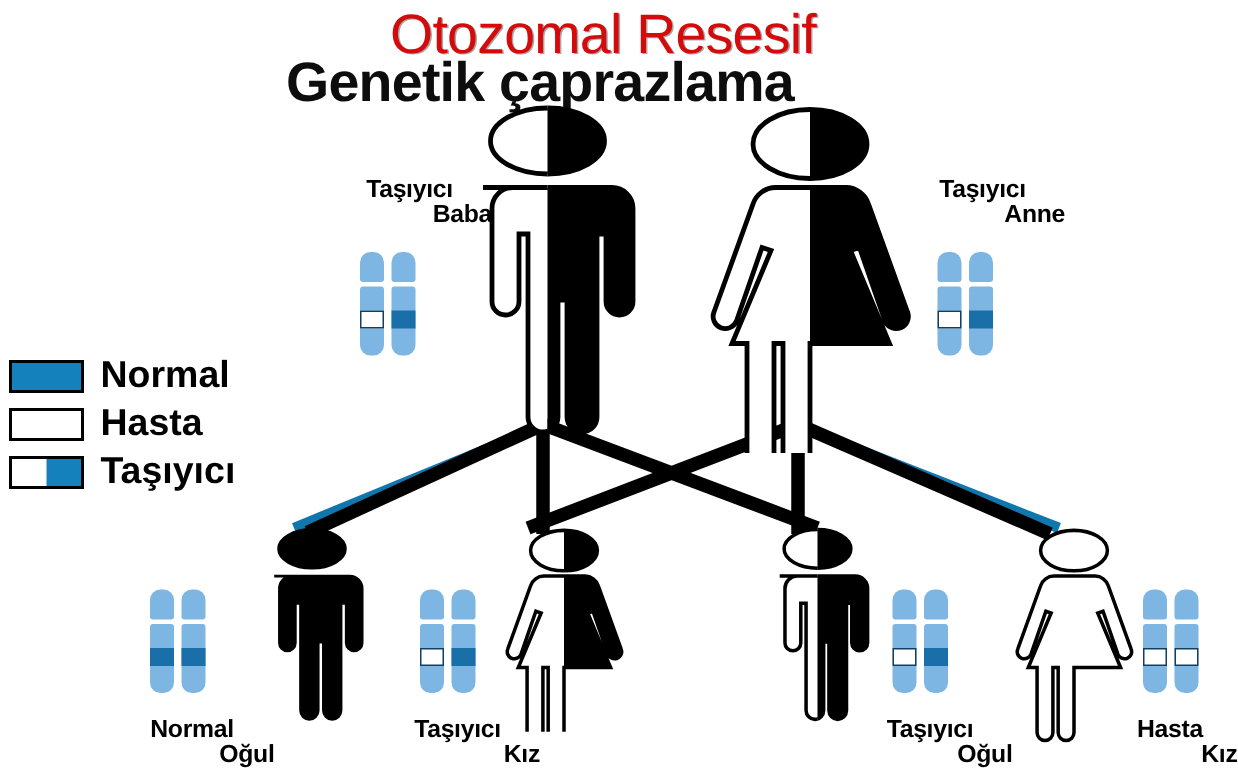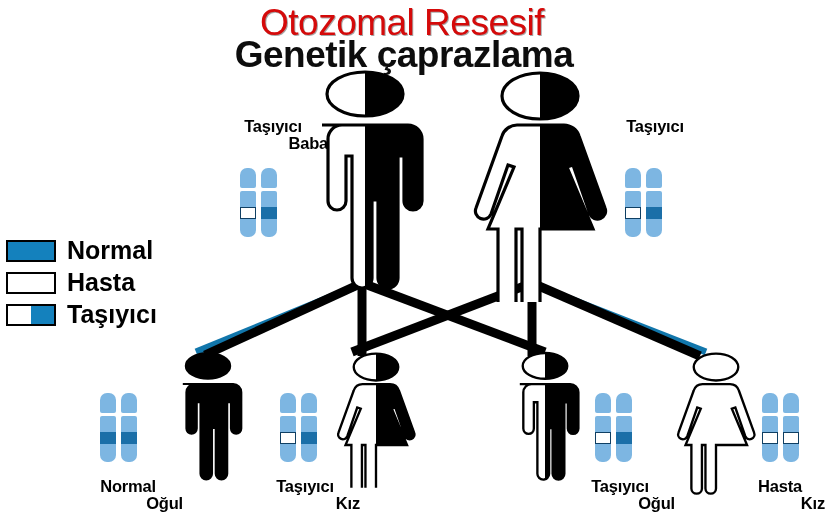--- a/index.html
+++ b/index.html
@@ -16,21 +16,20 @@
   .title-main{
     position:absolute;left:0;top:2px;width:804px;text-align:center;
     font-size:37px;font-weight:normal;color:#d50a0a;
     letter-spacing:-0.5px;
     text-shadow:1px 1px 0 rgba(0,0,0,.35);
   }
   .title-sub{
     position:absolute;left:0;top:34px;width:720px;text-align:center;
     font-size:37px;font-weight:bold;color:#0d0d0d;
     letter-spacing:-0.5px;
-    padding-left:44px;
   }
 
   
   .legend{position:absolute;left:6px;top:236px;}
   .legend-row{display:flex;align-items:center;height:29px;margin-bottom:3px;}
   .legend-swatch{
     width:50px;height:22px;border:2px solid #000;box-sizing:border-box;
     margin-right:11px;flex:0 0 auto;display:flex;
   }
   .sw-normal{background:#1481bd;}
@@ -151,20 +150,21 @@
       <g clip-path="url(#clipMotherL)" fill="#ffffff" stroke="#000" stroke-width="3.2">
         <use href="#femaleBody"></use>
       </g>
       <g clip-path="url(#clipMotherR)" fill="#000000" stroke="#000" stroke-width="3.2">
         <use href="#femaleBody"></use>
       </g>
     </svg>
   </div>
   <div class="nlabel" style="left:600px;top:118px;width:110px;">
     <span>Taşıyıcı</span>
+    <span class="l2">Anne</span>
   </div>
   <div class="chrom-group" style="left:625px;top:168px;">
     <div class="chrom">
       <div class="arm top"></div>
       <div class="arm bot">
           <div class="band white"></div>
         </div>
     </div>
     <div class="chrom">
       <div class="arm top"></div>

